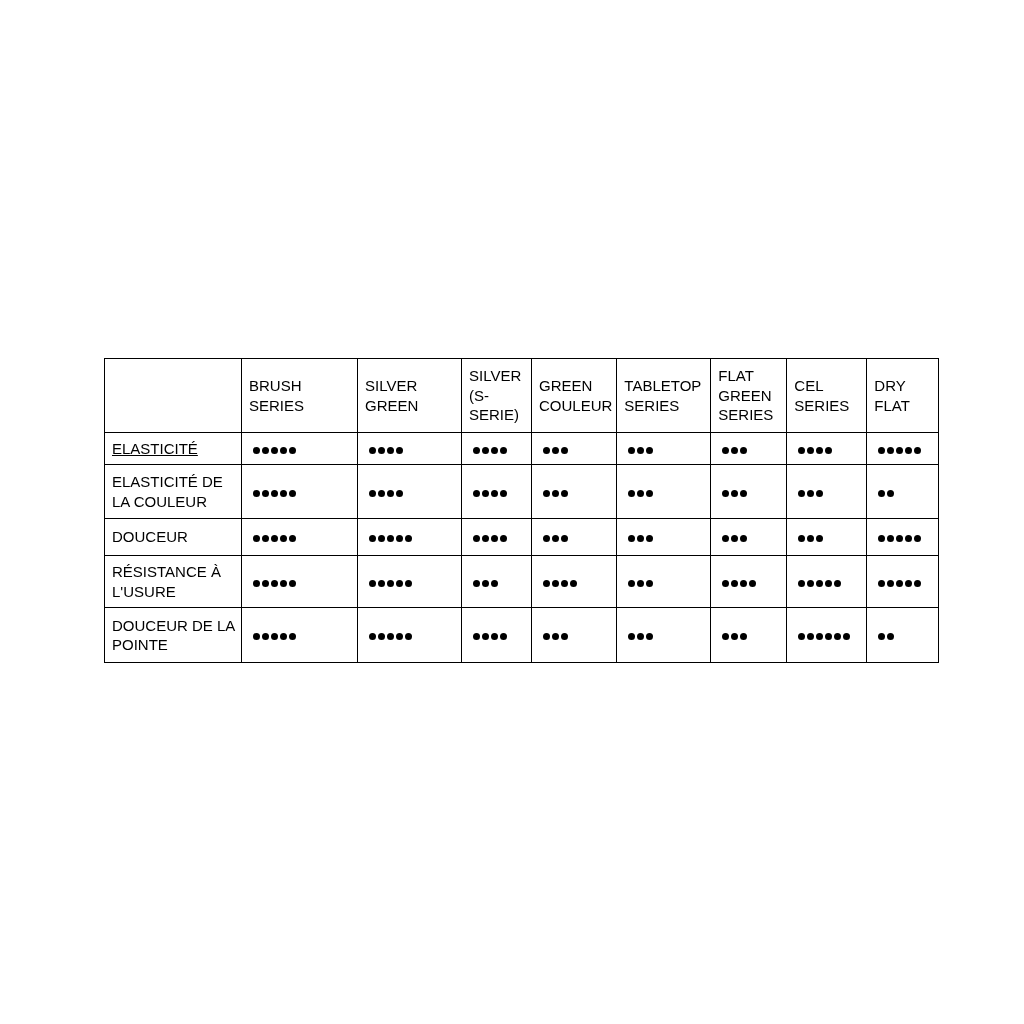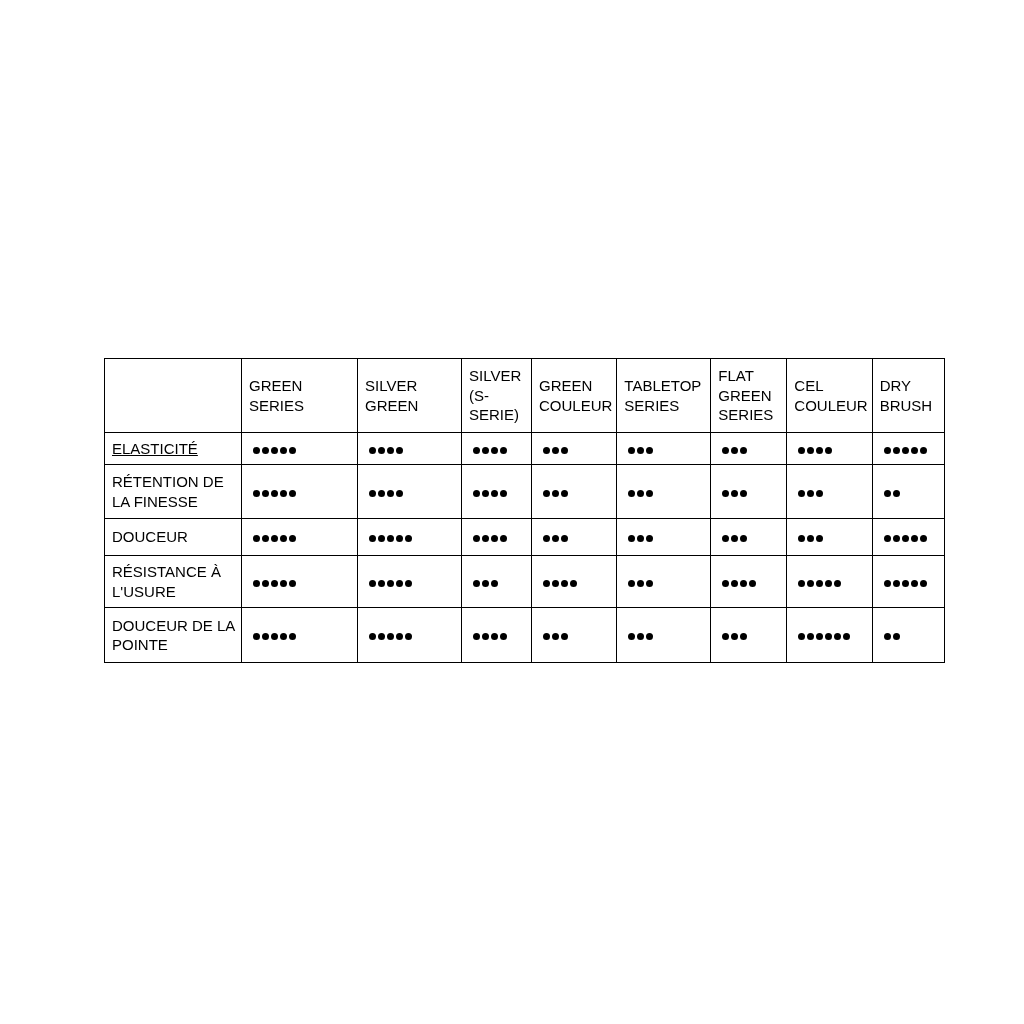--- a/index.html
+++ b/index.html
@@ -70,44 +70,44 @@
       <col class="c3">
       <col class="c4">
     <col class="c5">
       <col class="c6">
       <col class="c7">
       <col class="c8">
   </colgroup>
   <thead>
     <tr>
       <th></th>
-    <th>GREEN SERIES</th>
+    <th>BRUSH SERIES</th>
         <th>SILVER GREEN</th>
         <th>SILVER (S-SERIE)</th>
         <th>GREEN COULEUR</th>
         <th>TABLETOP SERIES</th>
         <th>FLAT GREEN SERIES</th>
-        <th>CEL COULEUR</th>
-        <th>DRY BRUSH</th>
+        <th>CEL SERIES</th>
+        <th>DRY FLAT</th>
       </tr>
   </thead>
   <tbody>
       <tr>
         <td>ELASTICITÉ</td>
         <td class="rating-cell"><span class="dots"><span class="dot"></span><span class="dot"></span><span class="dot"></span><span class="dot"></span><span class="dot"></span></span></td>
         <td class="rating-cell"><span class="dots"><span class="dot"></span><span class="dot"></span><span class="dot"></span><span class="dot"></span></span></td>
         <td class="rating-cell"><span class="dots"><span class="dot"></span><span class="dot"></span><span class="dot"></span><span class="dot"></span></span></td>
         <td class="rating-cell"><span class="dots"><span class="dot"></span><span class="dot"></span><span class="dot"></span></span></td>
         <td class="rating-cell"><span class="dots"><span class="dot"></span><span class="dot"></span><span class="dot"></span></span></td>
         <td class="rating-cell"><span class="dots"><span class="dot"></span><span class="dot"></span><span class="dot"></span></span></td>
         <td class="rating-cell"><span class="dots"><span class="dot"></span><span class="dot"></span><span class="dot"></span><span class="dot"></span></span></td>
         <td class="rating-cell"><span class="dots"><span class="dot"></span><span class="dot"></span><span class="dot"></span><span class="dot"></span><span class="dot"></span></span></td>
       </tr>
       <tr>
-        <td>RÉTENTION DE LA FINESSE</td>
+        <td>ELASTICITÉ DE LA COULEUR</td>
         <td class="rating-cell"><span class="dots"><span class="dot"></span><span class="dot"></span><span class="dot"></span><span class="dot"></span><span class="dot"></span></span></td>
         <td class="rating-cell"><span class="dots"><span class="dot"></span><span class="dot"></span><span class="dot"></span><span class="dot"></span></span></td>
         <td class="rating-cell"><span class="dots"><span class="dot"></span><span class="dot"></span><span class="dot"></span><span class="dot"></span></span></td>
         <td class="rating-cell"><span class="dots"><span class="dot"></span><span class="dot"></span><span class="dot"></span></span></td>
         <td class="rating-cell"><span class="dots"><span class="dot"></span><span class="dot"></span><span class="dot"></span></span></td>
         <td class="rating-cell"><span class="dots"><span class="dot"></span><span class="dot"></span><span class="dot"></span></span></td>
         <td class="rating-cell"><span class="dots"><span class="dot"></span><span class="dot"></span><span class="dot"></span></span></td>
         <td class="rating-cell"><span class="dots"><span class="dot"></span><span class="dot"></span></span></td>
       </tr>
       <tr>

